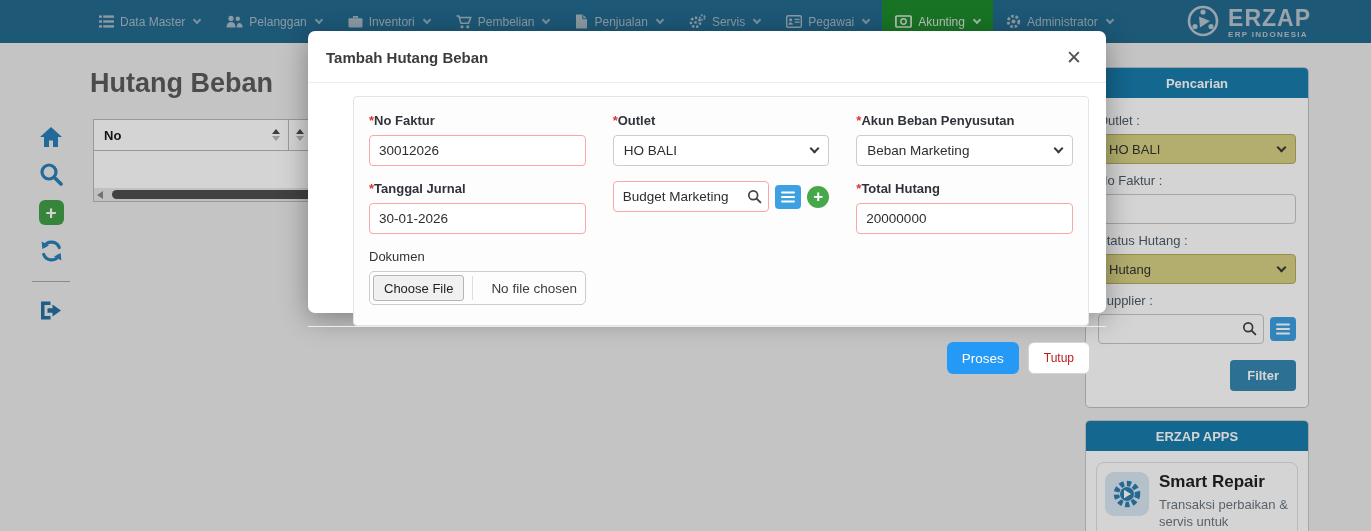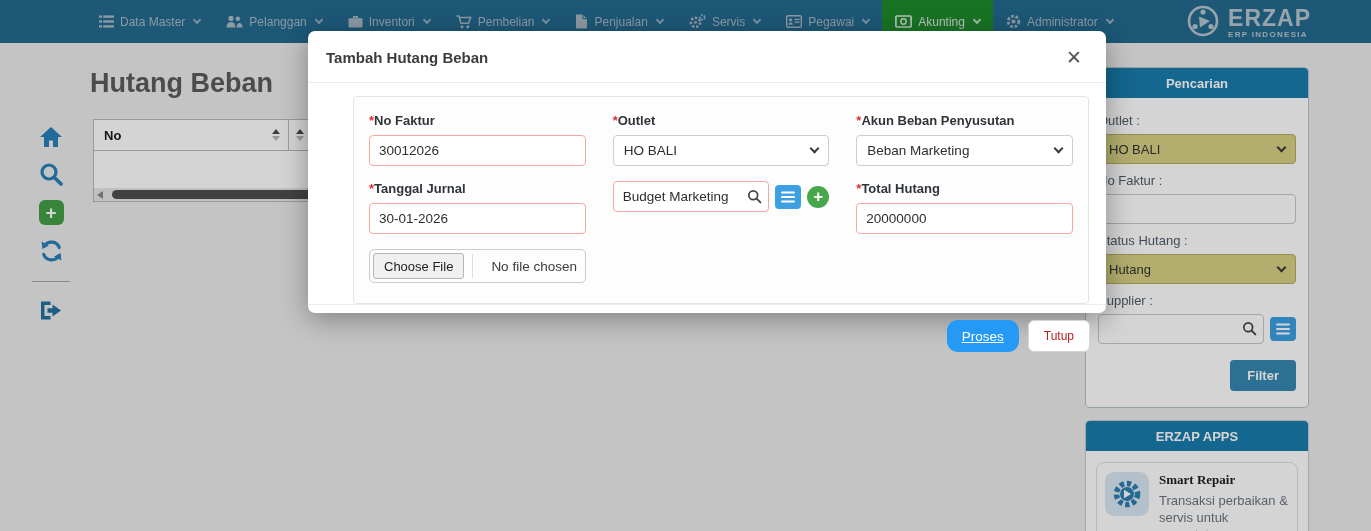--- a/index.html
+++ b/index.html
@@ -56,21 +56,21 @@
   .icon-input input { padding-right:26px; }
   .mag { position:absolute; right:7px; top:7px; }
   .list-btn { width:26px; height:24px; background:#3da0e3; border-radius:4px; display:flex; align-items:center; justify-content:center; cursor:pointer; flex:none; }
   .filter-row { display:flex; justify-content:flex-end; margin-top:16px; }
   .filter-btn { background:#3687b1; color:#fff; font-weight:700; font-size:13px; padding:8px 17px; border-radius:4px; border:none; cursor:pointer; font-family:inherit; }
 
   
   .apps-panel { position:absolute; left:1085px; top:420px; width:224px; height:140px; background:#fff; border:1px solid #c9c9c9; border-radius:5px; z-index:1; }
   .app-card { margin:11px 10px; border:1px solid #e0e0e0; border-radius:8px; padding:9px 8px; display:flex; gap:10px; cursor:pointer; }
   .app-icon { width:44px; height:44px; border-radius:9px; background:#d9e8f4; display:flex; align-items:center; justify-content:center; flex:none; }
-  .app-title { font-size:13px; font-weight:700; color:#222; margin-bottom:4px;font-family:Liberation Serif, serif; }
+  .app-title { font-size:17px; font-weight:700; color:#222; margin-bottom:4px; }
   .app-desc { font-size:13px; color:#6b7680; line-height:1.32; width:130px; }
 
   
   .backdrop { position:absolute; inset:0; background:rgba(0,0,0,0.17); z-index:2; }
   .modal { position:absolute; left:308px; top:31px; width:798px; height:282px; background:#fff; border-radius:7px; box-shadow:0 6px 28px rgba(0,0,0,.35); z-index:3; display:flex; flex-direction:column; }
   .modal-header { padding:17px 18px 15px; border-bottom:1px solid #ececec; display:flex; justify-content:space-between; align-items:center; }
   .modal-title { font-size:15px; font-weight:700; color:#3c3c3c; }
   .modal-close { font-size:19px; color:#555; cursor:pointer; margin-right:6px; line-height:1; }
   .modal-body { padding:13px 17px 0; }
   .form-panel { border:1px solid #e4e4e4; border-radius:4px; background:#fdfdfd; padding:16px 15px 20px; display:grid; grid-template-columns:1fr 1fr 1fr; column-gap:27px; row-gap:15px;margin-left:28px; }
@@ -78,21 +78,21 @@
   .f-label.normal { font-weight:400; color:#333; }
   .req { color:#e03131; }
   .f-input { width:100%; height:31px; border:1px solid #fca5a5; border-radius:4px; padding:0 9px; font-size:13.5px; color:#2e2e2e; font-family:inherit; }
   .f-select { height:31px; border:1px solid #c9ced4; border-radius:4px; display:flex; align-items:center; justify-content:space-between; padding:0 10px; font-size:13.5px; color:#2e2e2e; background:#fff; cursor:pointer; }
   .plus-btn { width:22px; height:22px; border-radius:50%; background:#46a84b; color:#fff; display:flex; align-items:center; justify-content:center; font-size:17px; font-weight:700; line-height:1; cursor:pointer; flex:none; }
   .file-box { border:1px solid #ccc; border-radius:5px; height:34px; display:flex; align-items:center; padding:3px; width:100%; cursor:pointer; }
   .file-btn { background:#f0f0f0; border:1px solid #b5b5b5; border-radius:3px; height:26px; padding:0 10px; font-size:13px; color:#222; display:flex; align-items:center; }
   .file-status { font-size:13.5px; color:#3c3c3c; margin-left:9px; border-left:1px solid #ddd; padding-left:9px; height:26px; display:flex; align-items:center; border-left:none; }
   .file-sep { width:1px; height:24px; background:#ddd; margin-left:8px; }
   .modal-footer { margin-top:auto; border-top:1px solid #ececec; padding:15px 16px; display:flex; justify-content:flex-end; gap:9px; }
-  .btn-proses { background:#2499f5; color:#fff; border:none; border-radius:11px; padding:8px 15px; font-size:13.5px; font-family:inherit; cursor:pointer;text-decoration:underline; }
+  .btn-proses { background:#2499f5; color:#fff; border:none; border-radius:6px; padding:8px 15px; font-size:13.5px; font-family:inherit; cursor:pointer; }
   .btn-tutup { background:#fff; color:#b91c1c; border:1px solid #d5d5d5; border-radius:6px; padding:8px 15px; font-size:12px; font-family:inherit; cursor:pointer;text-align:right; }
 </style>
 </head>
 <body>
 
 <div class="navbar">
   <div class="nav-items">
     <div class="nav-item">
       <span class="nicon">
           <svg width="15" height="13" viewBox="0 0 15 13" fill="currentColor">
@@ -375,20 +375,21 @@
           <span class="plus-btn">+</span>
         </div>
       </div>
 
       <div>
         <span class="f-label"><span class="req">*</span><span>Total Hutang</span></span>
         <input class="f-input" value="20000000" style="">
       </div>
 
       <div style="grid-column:1;">
+        <span class="f-label normal">Dokumen</span>
         <div class="file-box">
           <span class="file-btn">Choose File</span>
           <span class="file-sep"></span>
           <span class="file-status">No file chosen</span>
         </div>
       </div>
 
     </div>
   </div>
   <div class="modal-footer">

